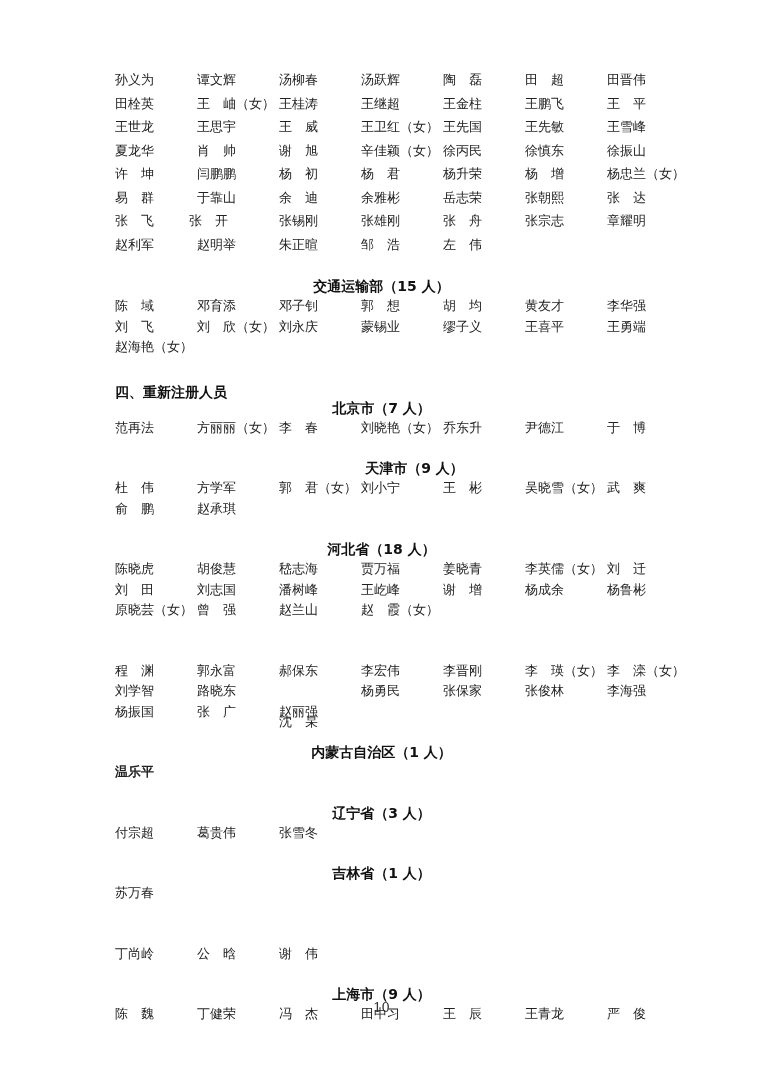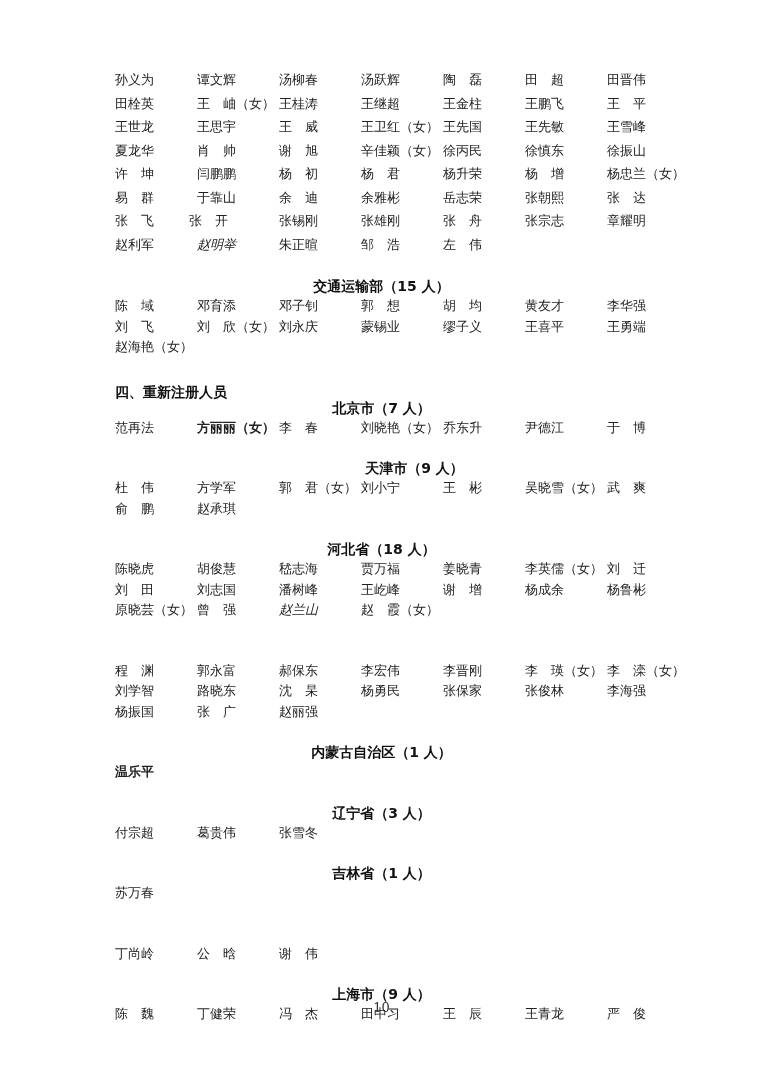--- a/index.html
+++ b/index.html
@@ -77,21 +77,21 @@
       <span class="cell" style="left: 0px;">张　飞</span>
       <span class="cell" style="left: 74px;">张　开</span>
       <span class="cell" style="left: 164px;">张锡刚</span>
       <span class="cell" style="left: 246px;">张雄刚</span>
       <span class="cell" style="left: 328px;">张　舟</span>
       <span class="cell" style="left: 410px;">张宗志</span>
       <span class="cell" style="left: 492px;">章耀明</span>
     </div>
     <div class="row" style="top: 234.5px;">
       <span class="cell" style="left: 0px;">赵利军</span>
-      <span class="cell" style="left: 82px; font-style: italic;">赵明举</span>
+      <span class="cell" style="left: 82px;">赵明举</span>
       <span class="cell" style="left: 164px;">朱正暄</span>
       <span class="cell" style="left: 246px;">邹　浩</span>
       <span class="cell" style="left: 328px;">左　伟</span>
     </div>
     <div class="heading" style="top: 276px;">交通运输部（15 人）</div>
     <div class="row" style="top: 296px;">
       <span class="cell" style="left: 0px;">陈　域</span>
       <span class="cell" style="left: 82px;">邓育添</span>
       <span class="cell" style="left: 164px;">邓子钊</span>
       <span class="cell" style="left: 246px;">郭　想</span>
@@ -108,21 +108,21 @@
       <span class="cell" style="left: 410px;">王喜平</span>
       <span class="cell" style="left: 492px;">王勇端</span>
     </div>
     <div class="row" style="top: 337px;">
       <span class="cell" style="left: 0px;">赵海艳（女）</span>
     </div>
     <div class="section-title" style="top: 381.5px;">四、重新注册人员</div>
     <div class="heading" style="top: 397.5px;">北京市（7 人）</div>
     <div class="row" style="top: 417.5px;">
       <span class="cell" style="left: 0px;">范再法</span>
-      <span class="cell" style="left: 82px; font-weight: bold;">方丽丽（女）</span>
+      <span class="cell" style="left: 82px;">方丽丽（女）</span>
       <span class="cell" style="left: 164px;">李　春</span>
       <span class="cell" style="left: 246px;">刘晓艳（女）</span>
       <span class="cell" style="left: 328px;">乔东升</span>
       <span class="cell" style="left: 410px;">尹德江</span>
       <span class="cell" style="left: 492px;">于　博</span>
     </div>
     <div class="heading" style="top: 458px; padding-left: 33px;">天津市（9 人）</div>
     <div class="row" style="top: 478px;">
       <span class="cell" style="left: 0px;">杜　伟</span>
       <span class="cell" style="left: 82px;">方学军</span>
@@ -151,36 +151,36 @@
       <span class="cell" style="left: 82px;">刘志国</span>
       <span class="cell" style="left: 164px;">潘树峰</span>
       <span class="cell" style="left: 246px;">王屹峰</span>
       <span class="cell" style="left: 328px;">谢　增</span>
       <span class="cell" style="left: 410px;">杨成余</span>
       <span class="cell" style="left: 492px;">杨鲁彬</span>
     </div>
     <div class="row" style="top: 600px;">
       <span class="cell" style="left: 0px;">原晓芸（女）</span>
       <span class="cell" style="left: 82px;">曾　强</span>
-      <span class="cell" style="left: 164px; font-style: italic;">赵兰山</span>
+      <span class="cell" style="left: 164px;">赵兰山</span>
       <span class="cell" style="left: 246px;">赵　霞（女）</span>
     </div>
     <div class="row" style="top: 660.5px;">
       <span class="cell" style="left: 0px;">程　渊</span>
       <span class="cell" style="left: 82px;">郭永富</span>
       <span class="cell" style="left: 164px;">郝保东</span>
       <span class="cell" style="left: 246px;">李宏伟</span>
       <span class="cell" style="left: 328px;">李晋刚</span>
       <span class="cell" style="left: 410px;">李　瑛（女）</span>
       <span class="cell" style="left: 492px;">李　滦（女）</span>
     </div>
     <div class="row" style="top: 681px;">
       <span class="cell" style="left: 0px;">刘学智</span>
       <span class="cell" style="left: 82px;">路晓东</span>
-      <span class="cell" style="left: 164px;">沈　杲</span>
+      <span class="cell" style="left: 164px; margin-top: 31px;">沈　杲</span>
       <span class="cell" style="left: 246px;">杨勇民</span>
       <span class="cell" style="left: 328px;">张保家</span>
       <span class="cell" style="left: 410px;">张俊林</span>
       <span class="cell" style="left: 492px;">李海强</span>
     </div>
     <div class="row" style="top: 701.5px;">
       <span class="cell" style="left: 0px;">杨振国</span>
       <span class="cell" style="left: 82px;">张　广</span>
       <span class="cell" style="left: 164px;">赵丽强</span>
     </div>

